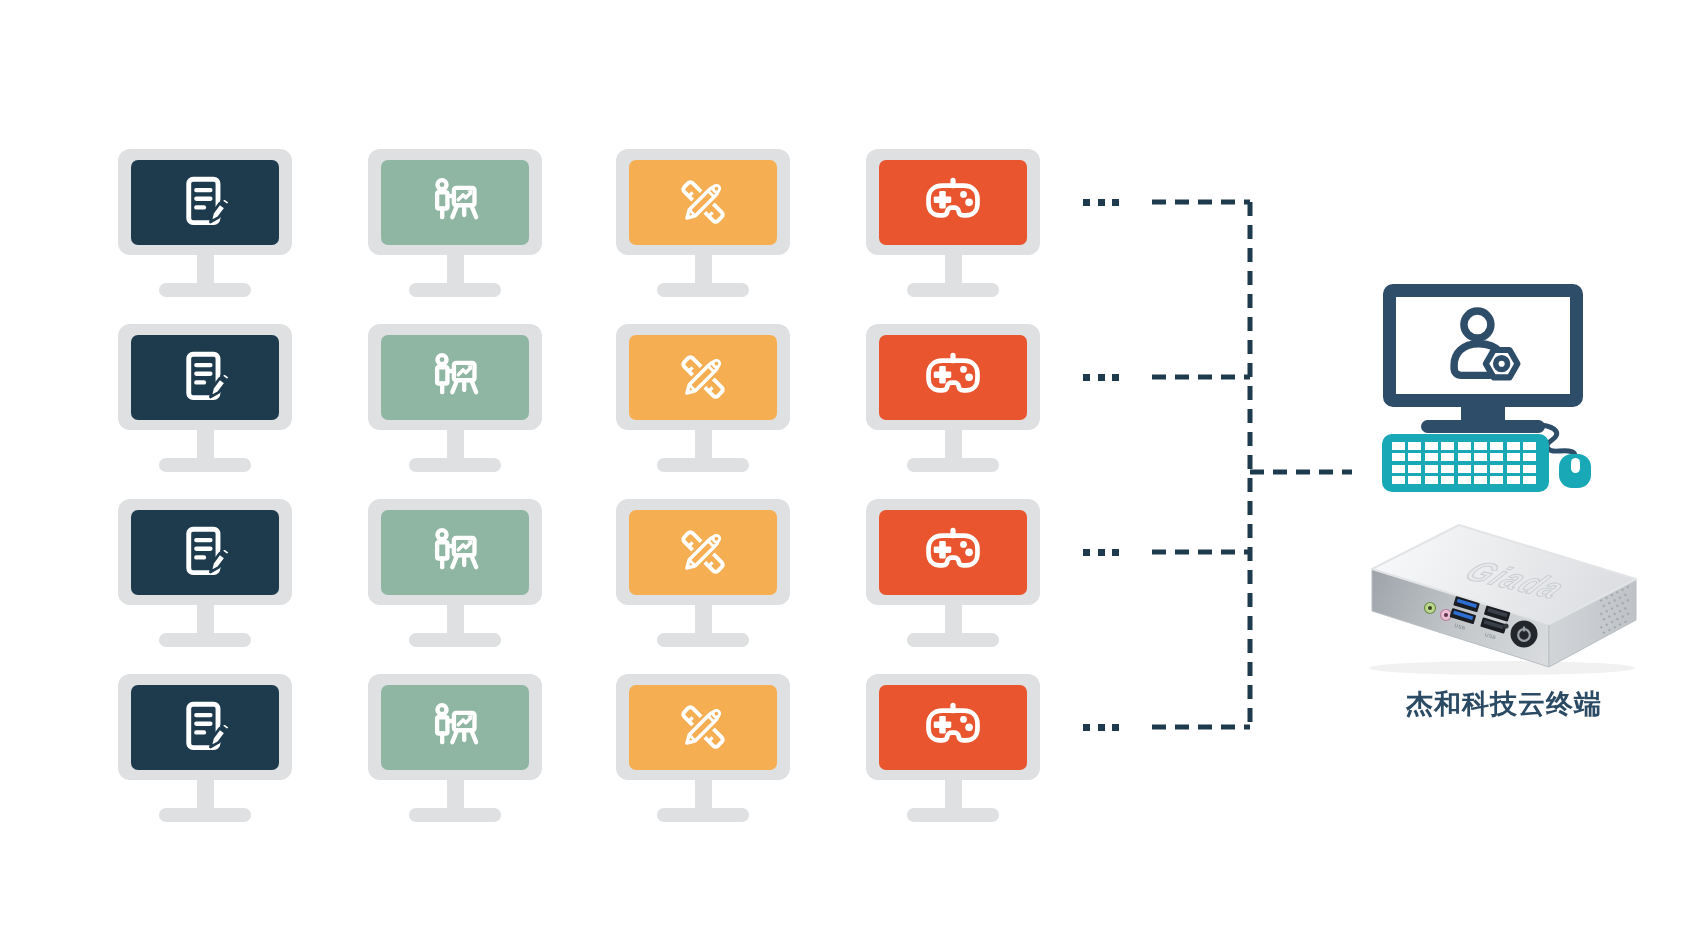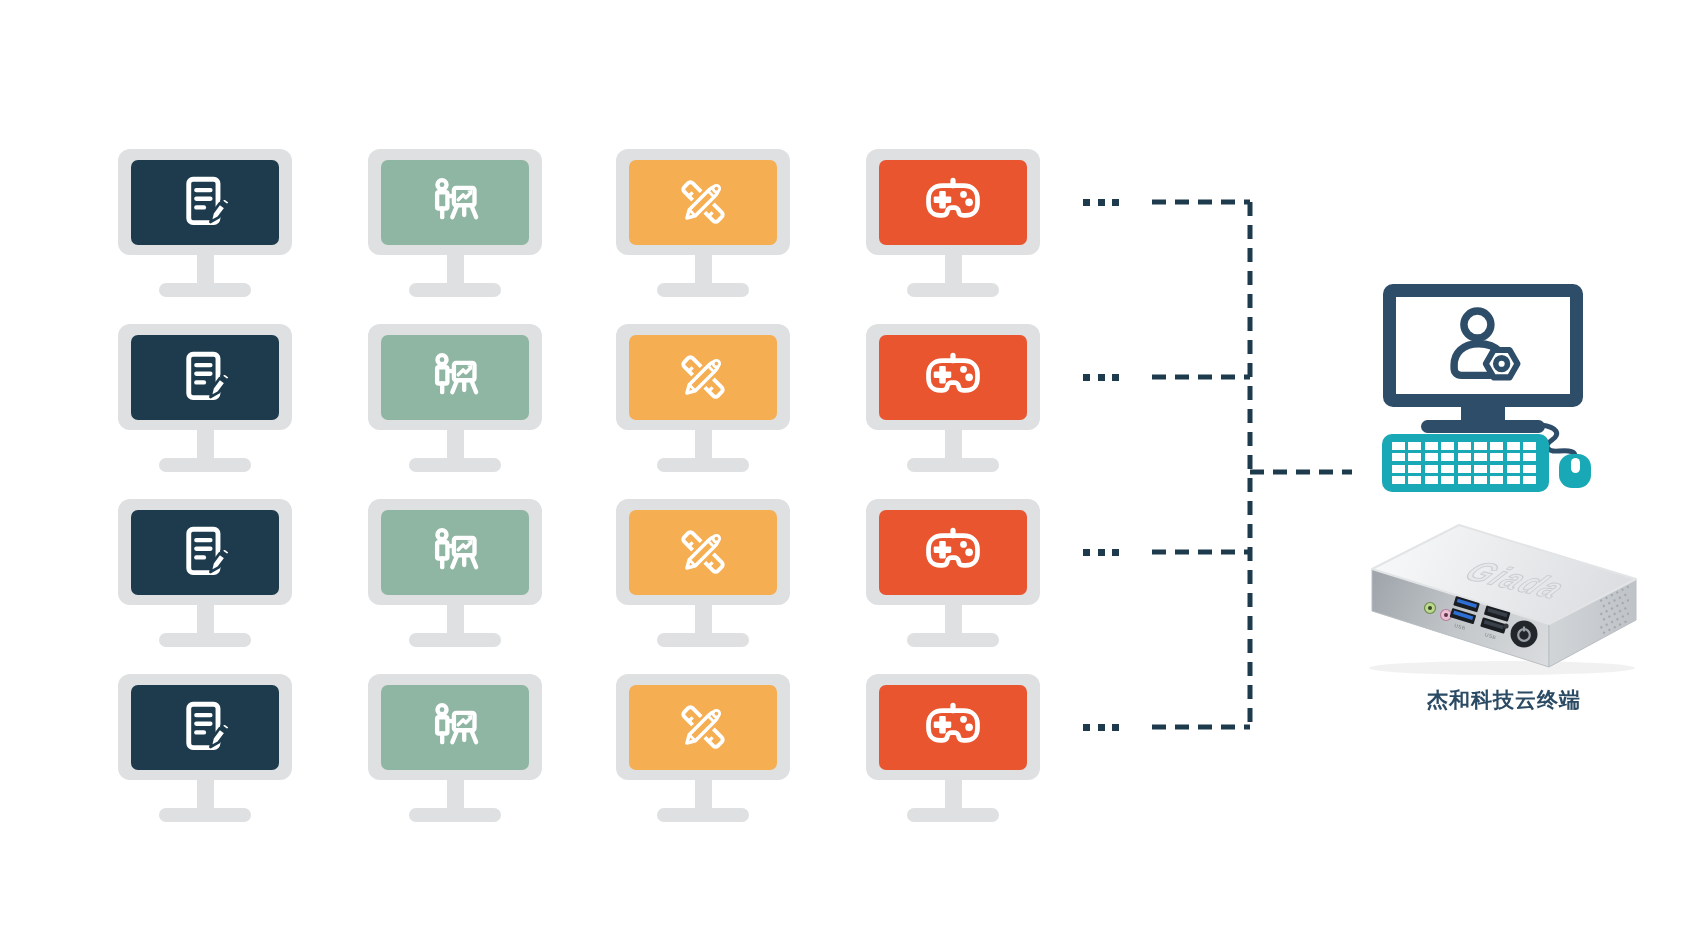--- a/index.html
+++ b/index.html
@@ -29,21 +29,21 @@
   .cmon svg{width:96px;height:82px}
   .cneck{position:absolute;left:1461px;top:404px;width:44px;height:19px;background:var(--client-navy,#2e4d68)}
   .cbase{position:absolute;left:1421px;top:420px;width:124px;height:13px;background:var(--client-navy,#2e4d68);border-radius:7px}
   .kbd{position:absolute;left:1382px;top:434px;width:167px;height:58px;background:var(--teal,#18a8b6);border-radius:10px}
   .kbd::after{content:"";position:absolute;left:10px;right:10px;top:8px;bottom:8px;
         background:repeating-linear-gradient(180deg,transparent 0 8px,var(--teal,#18a8b6) 8px 11.4px),
                    repeating-linear-gradient(90deg,#fff 0 13px,transparent 13px 16.4px)}
   .mouse{position:absolute;left:1559px;top:454px;width:32px;height:34px;background:var(--teal,#18a8b6);border-radius:13px}
   .mouse::after{content:"";position:absolute;left:11.5px;top:4px;width:9px;height:15px;background:#fff;border-radius:5px}
   .caption{position:absolute;left:1384px;top:686px;width:240px;text-align:center;
-        font-weight:bold;font-size:21px;letter-spacing:1px;color:var(--caption-navy,#2b4a63)}
+        font-weight:bold;font-size:27px;letter-spacing:1px;color:var(--caption-navy,#2b4a63)}
   .logo{font-style:italic;font-weight:bold;font-size:30px;fill:#e6e8ea;stroke:#c9ccd0;stroke-width:1px;letter-spacing:2px}
   .usb-label{font-size:5px;fill:#7a8085;letter-spacing:.5px}
 </style>
 </head>
 <body>
 
 <svg width="0" height="0" style="position:absolute" aria-hidden="true">
   <defs>
     <symbol id="icon-doc" viewBox="0 0 48 48">
       <rect x="9" y="3" width="27" height="40" rx="4" fill="none" stroke="#fff" stroke-width="4.5"></rect>

